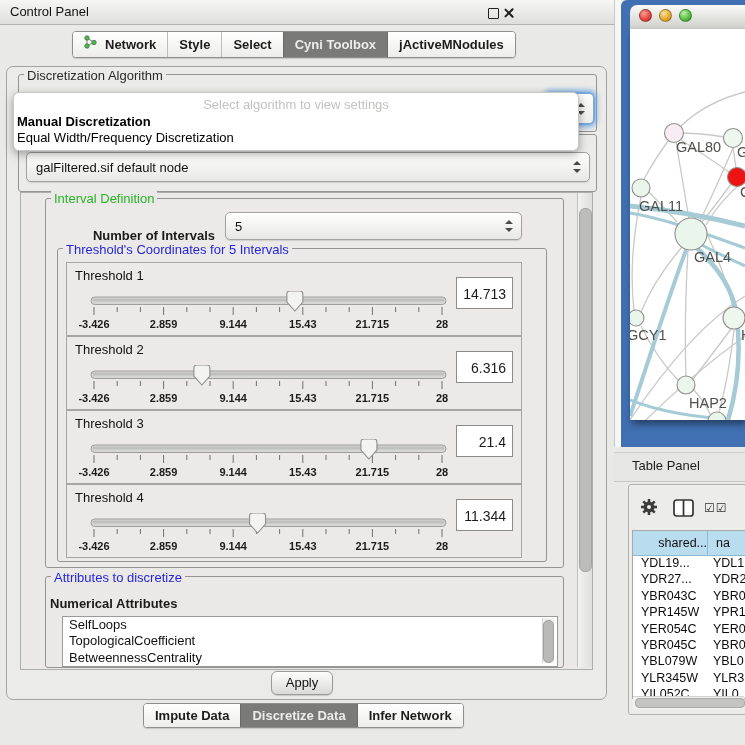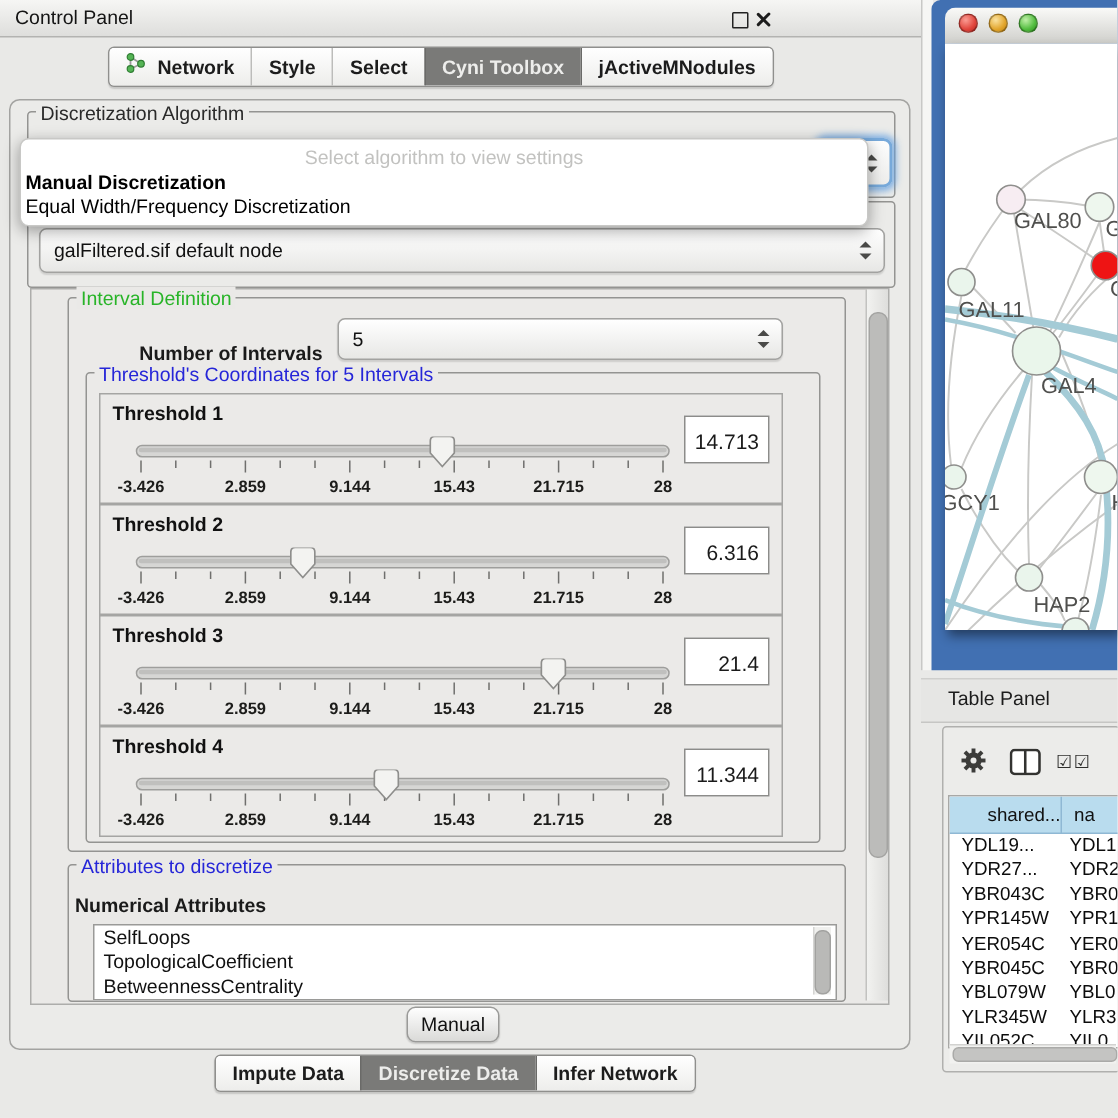--- a/index.html
+++ b/index.html
@@ -60,21 +60,21 @@
 
   
   #scrollpane{left:20px;top:192px;width:571px;height:476px;border:1px solid #adadab;background:#eae9e7}
   #vsb-track{left:577px;top:193px;width:14px;height:474px;background:linear-gradient(to right,#f2f2f0,#dededc);
     border-left:1px solid #c2c2c0}
   #vsb-thumb{left:579px;top:208px;width:11px;height:362px;background:#bcbcba;border:1px solid #a4a4a2;border-radius:6px}
 
   
   #thresholds{left:66px;top:262px;width:456px;height:296px}
   .thr-panel{position:absolute;left:0;width:454px;height:72px;border:1px solid #a5a5a3;background:#ebeae8}
-  .thr-label{position:absolute;left:8px;top:5px;font-weight:bold;font-size:13px;color:#111}
+  .thr-label{position:absolute;left:8px;top:5px;font-weight:normal;font-size:13px;color:#111}
   .slider-svg{position:absolute;left:0;top:28px}
   .thr-value{position:absolute;left:389px;top:14px;width:57px;height:32px;background:#fff;
     border:1px solid #8c8c8a;font-size:14px;text-align:right;line-height:32px;padding-right:6px;box-sizing:border-box}
 
   
   #attr-list{left:62px;top:616px;width:494px;height:49px;background:#fff;border:1px solid #9a9a98;overflow:hidden}
   .attr-item{padding-left:6px;font-size:13px;line-height:16.4px;color:#111;white-space:nowrap}
   #attr-sb{left:542px;top:618px;width:11px;height:45px;background:#f0f0ee;border-left:1px solid #d4d4d2}
   #attr-sb-thumb{left:543px;top:620px;width:9px;height:41px;background:#b9b9b7;border:1px solid #a2a2a0;border-radius:5px}
 
@@ -339,21 +339,21 @@
   <div class="legend blue" style="left:51px;top:570px;background:#eae9e7">Attributes to discretize</div>
   <div class="abs" style="left:50px;top:596px;font-weight:bold;font-size:13px">Numerical Attributes</div>
   <div id="attr-list" class="abs">
       <div class="attr-item">SelfLoops</div>
       <div class="attr-item">TopologicalCoefficient</div>
       <div class="attr-item">BetweennessCentrality</div>
     </div>
   <div id="attr-sb" class="abs"></div>
   <div id="attr-sb-thumb" class="abs"></div>
 
-  <div id="apply-btn" class="abs">Manual</div>
+  <div id="apply-btn" class="abs">Apply</div>
 
   <div id="bottomtabs" class="abs">
     <div class="tab">
         <span>Impute Data</span>
       </div>
     <div class="tab sel">
         <span>Discretize Data</span>
       </div>
     <div class="tab">
         <span>Infer Network</span>

